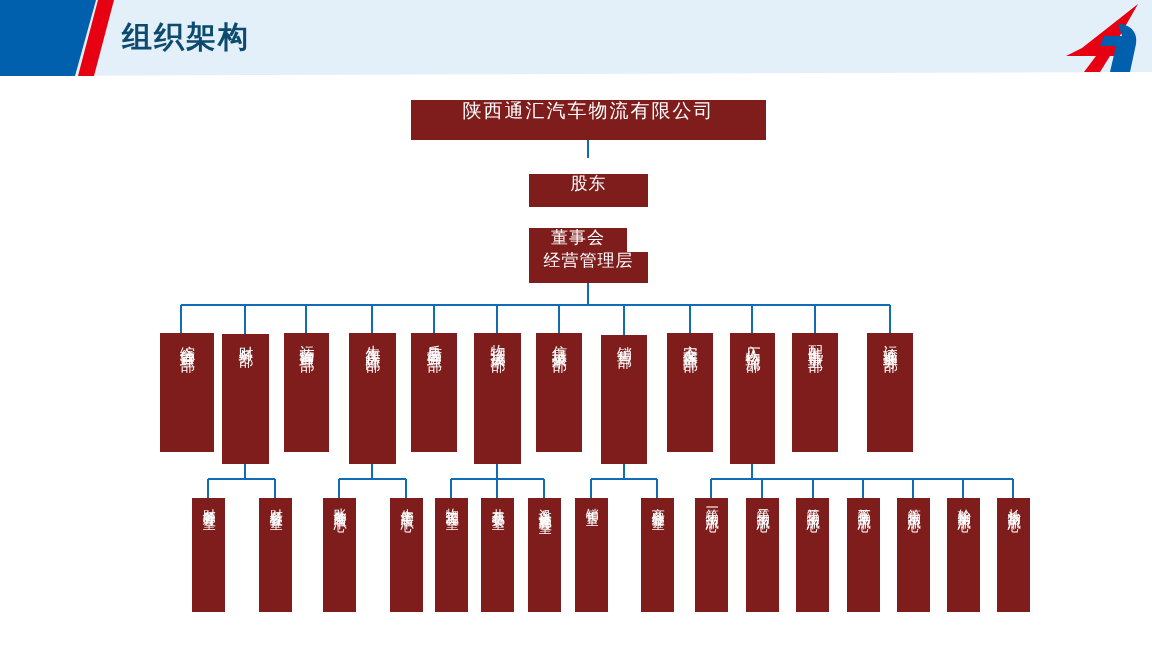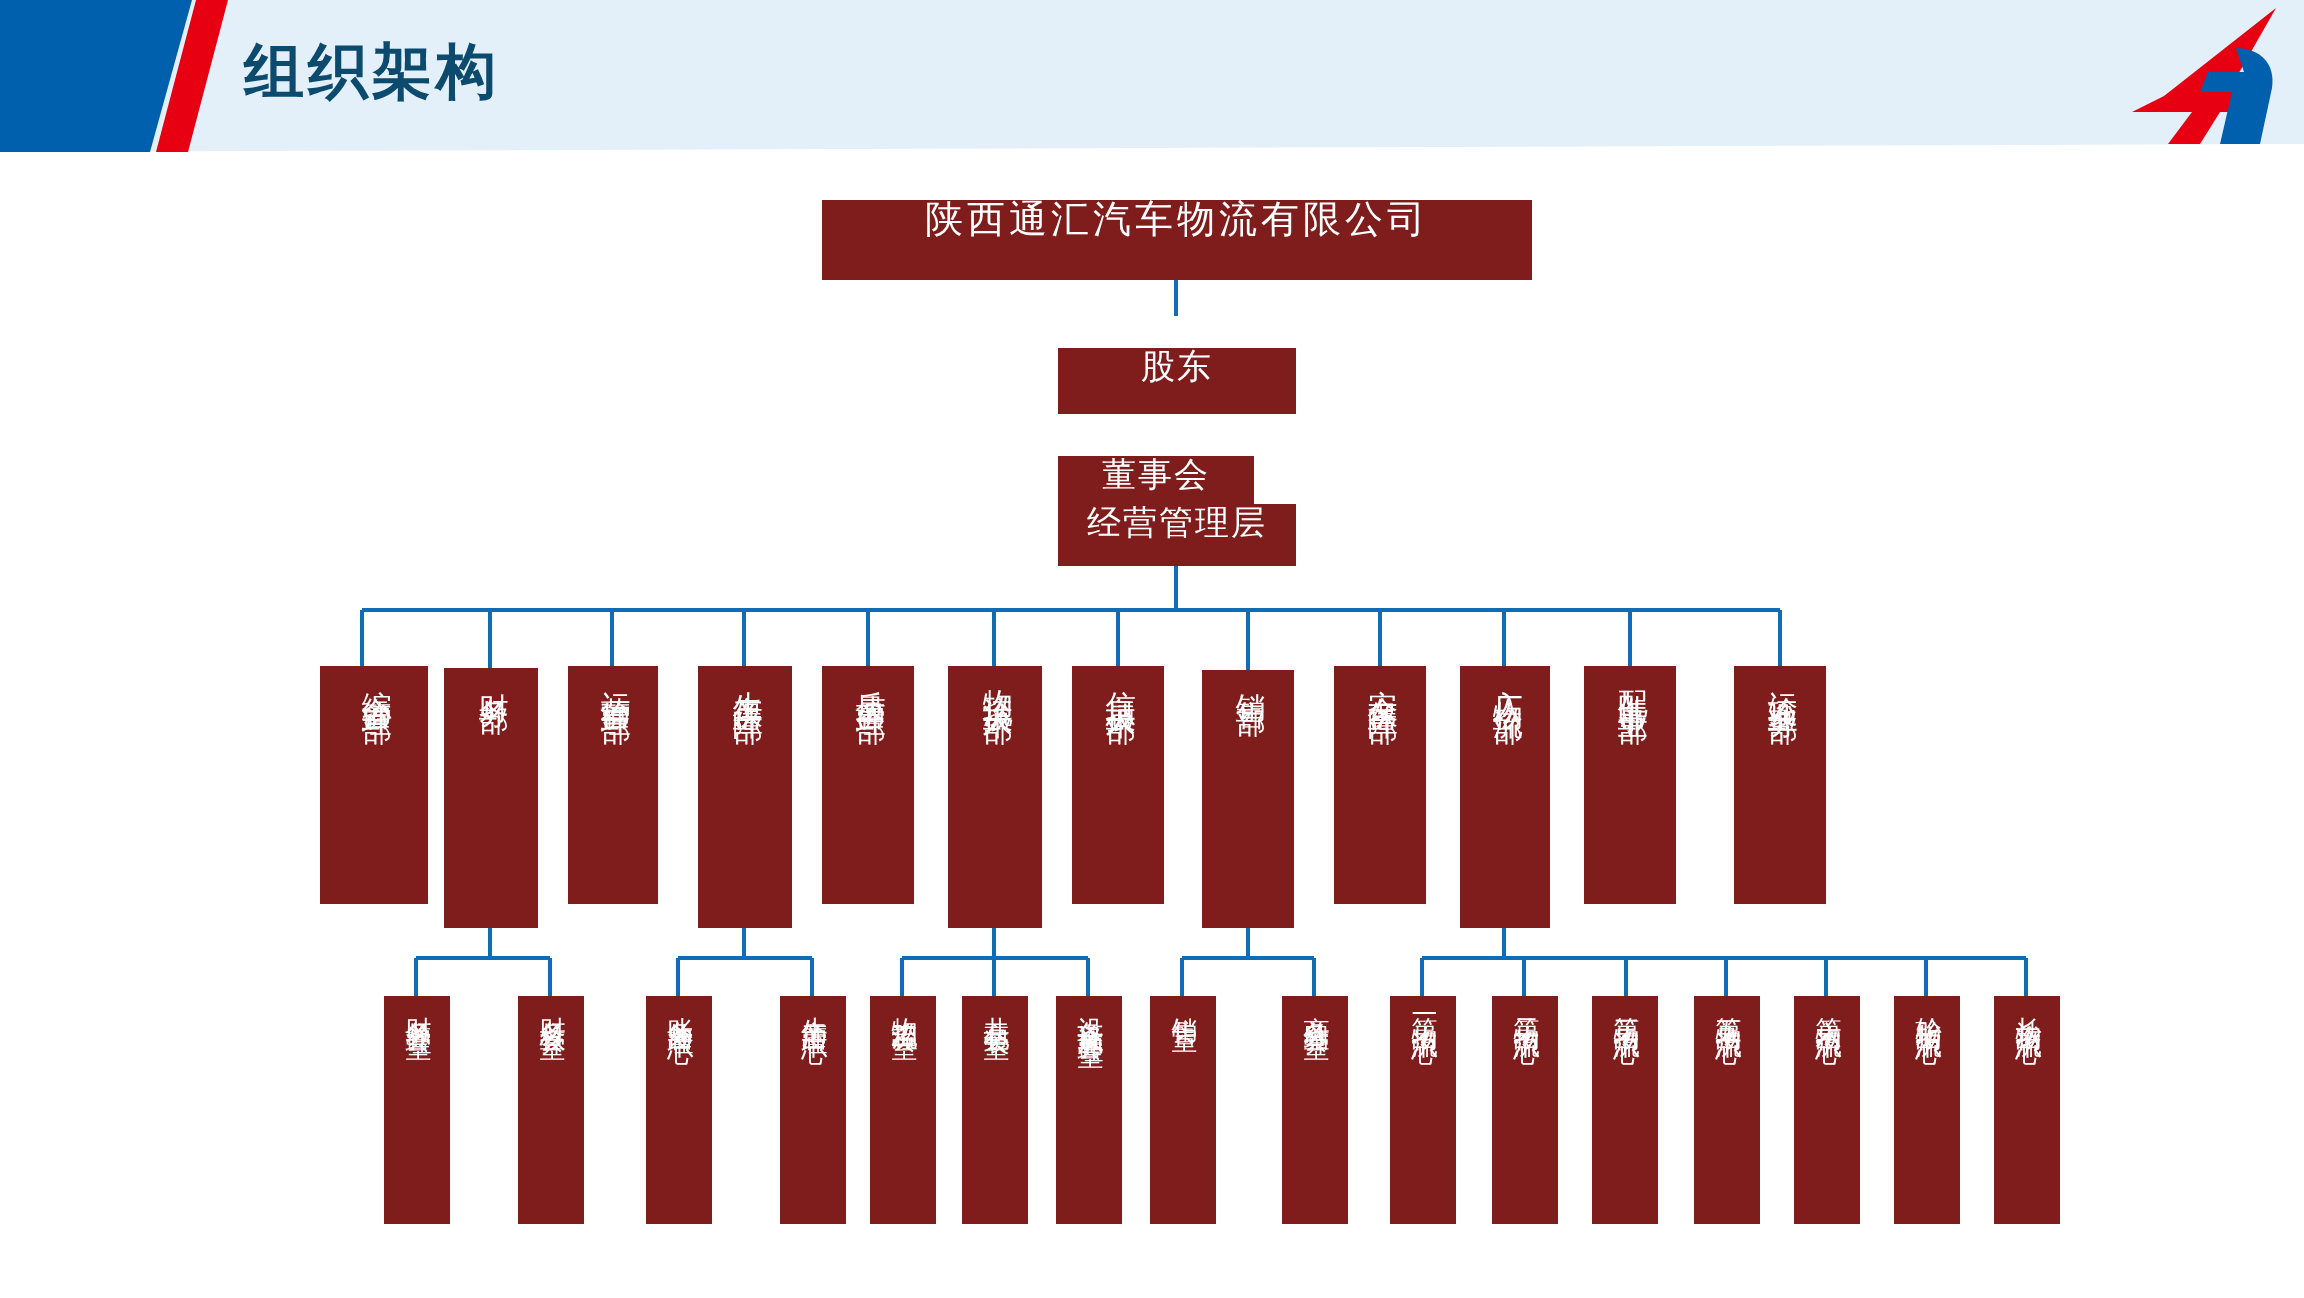--- a/index.html
+++ b/index.html
@@ -194,21 +194,21 @@
   <div class="node horiz root" style="left:411px; top:22px; width:355px; height:40px;">
     <span class="lbl">陕西通汇汽车物流有限公司</span>
   </div>
 
   <div class="node horiz" style="left:529px; top:96px; width:119px; height:33px;">
     <span class="lbl">股东</span>
   </div>
   <div class="node horiz" style="left:529px; top:128px; width:98px; height:31px;margin-top:22px;">
     <span class="lbl">董事会</span>
   </div>
-  <div class="node horiz" style="left:529px; top:174px; width:119px; height:31px;">
+  <div class="node horiz" style="left:529px; top:174px; width:119px; height:31px;font-family:Liberation Mono, monospace;">
     <span class="lbl">经营管理层</span>
   </div>
 
   <div class="node vert" style="left:160px; top:255px; width:54px; height:119px;">
     <span class="lbl">综合管理部</span>
   </div>
   <div class="node vert" style="left:222px; top:256px; width:47px; height:130px;">
     <span class="lbl">财务部</span>
   </div>
   <div class="node vert" style="left:284px; top:255px; width:45px; height:119px;">

